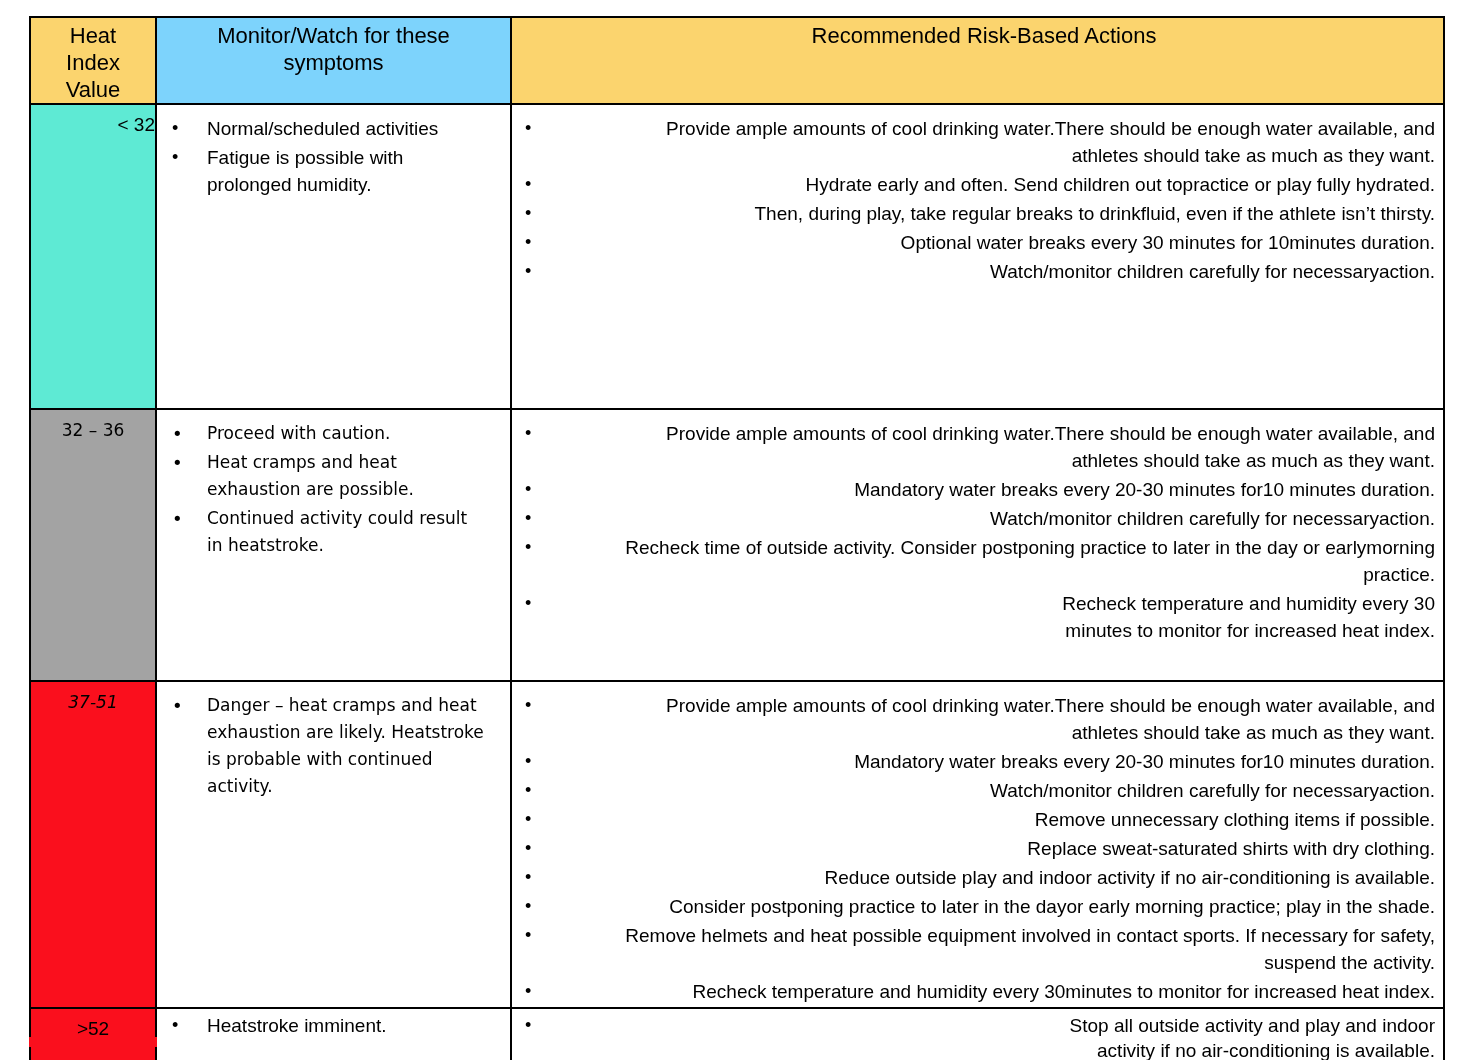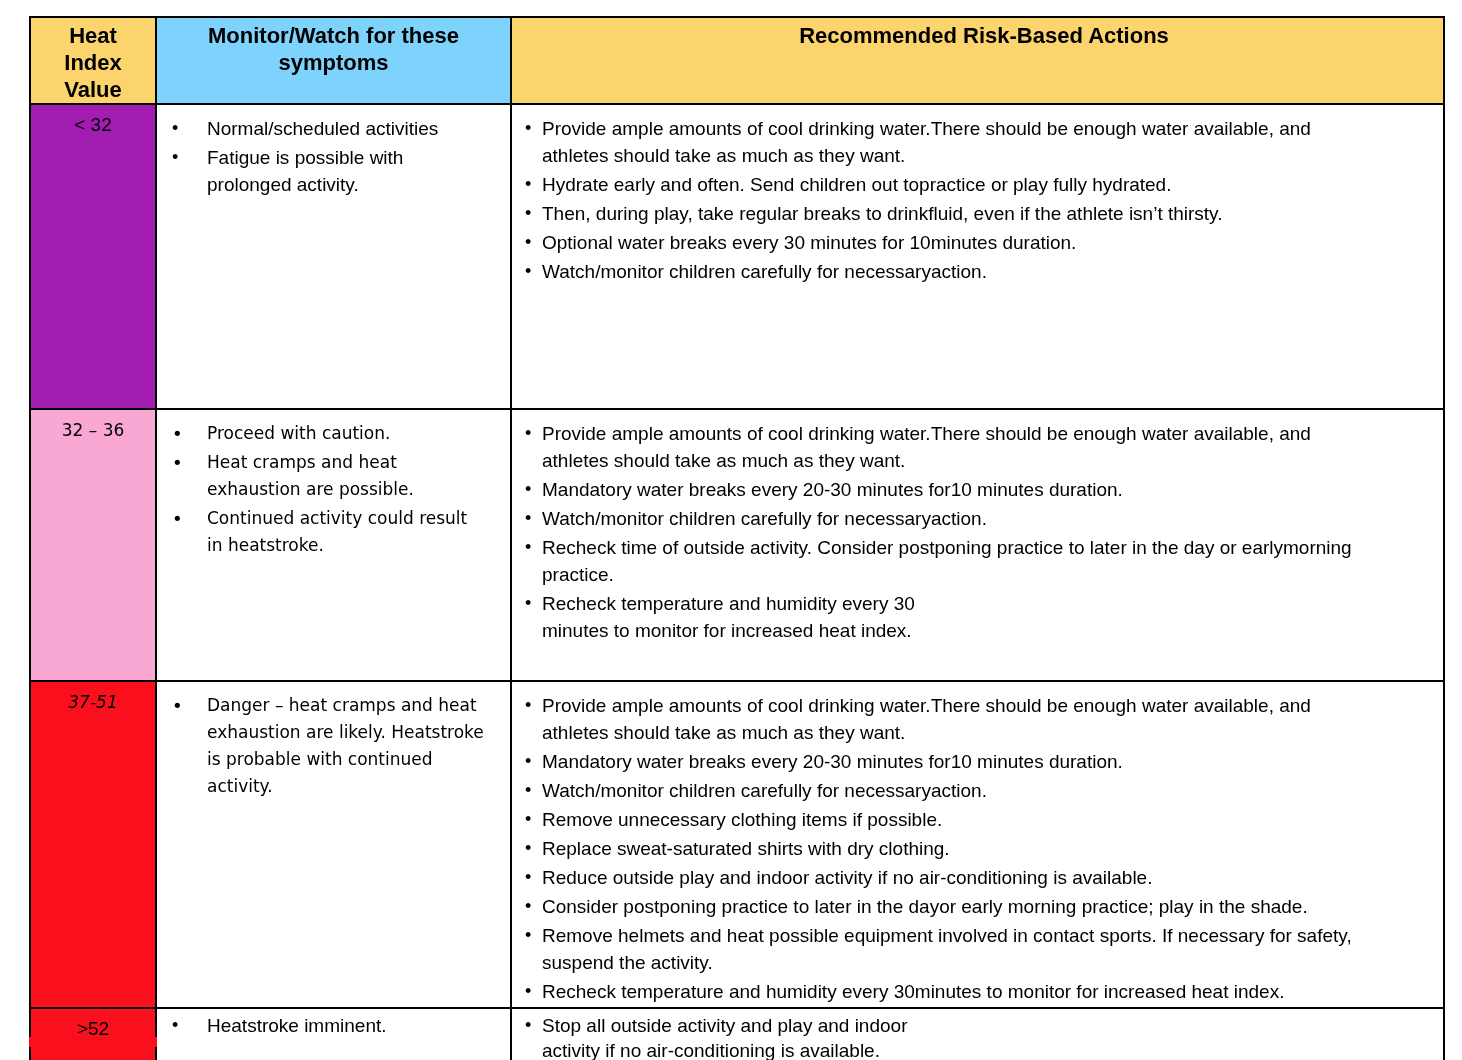--- a/index.html
+++ b/index.html
@@ -22,21 +22,21 @@
     table-layout: fixed;
     width: 1414px;
   }
   th, td {
     border: 2px solid #000000;
     vertical-align: top;
     padding: 0;
     overflow: hidden;
   }
   th {
-    font-weight: bold;
+    font-weight: normal;
     font-size: 22px;
     line-height: 27px;
     text-align: center;
     padding-top: 4px;
     white-space: pre-line;
   }
   td.value-cell {
     text-align: center;
     font-size: 19px;
     line-height: 24px;
@@ -54,21 +54,21 @@
     list-style: none;
   }
   ul.bullets li {
     position: relative;
     font-size: 19px;
     line-height: 27px;
     margin: 0 0 2px 0;
     white-space: pre-line;
   }
   td.symptoms-cell li { padding-left: 50px; }
-  td.actions-cell  li { padding-left: 30px; }
+  td.actions-cell  li { padding-left: 30px; text-align: right; }
   ul.bullets li::before {
     content: "\2022";
     position: absolute;
     top: 0;
     font-size: 18px;
   }
   td.symptoms-cell li::before { left: 15px; }
   td.actions-cell  li::before { left: 13px; }
   
   tr.wide td.symptoms-cell li,
@@ -102,41 +102,41 @@
         <th style="background-color: rgb(251, 212, 110);">Heat
 Index
 Value</th>
         <th style="background-color: #7dd3fc;">Monitor/Watch for these
 symptoms</th>
         <th style="background-color: rgb(251, 212, 110); padding-left: 13px;">Recommended Risk-Based Actions</th>
       </tr>
     </thead>
     <tbody>
         <tr style="height: 305px;">
-          <td class="value-cell" style="background-color: #a21caf;">&lt; 32</td>
+          <td class="value-cell" style="background-color: #5eead4; text-align: right;">&lt; 32</td>
           <td class="symptoms-cell">
             <ul class="bullets">
               <li>Normal/scheduled activities</li>
               <li>Fatigue is possible with
-prolonged activity.</li>
+prolonged humidity.</li>
             </ul>
           </td>
           <td class="actions-cell">
             <ul class="bullets">
               <li>Provide ample amounts of cool drinking water.There should be enough water available, and
 athletes should take as much as they want.</li>
               <li>Hydrate early and often. Send children out topractice or play fully hydrated.</li>
               <li>Then, during play, take regular breaks to drinkfluid, even if the athlete isn’t thirsty.</li>
               <li>Optional water breaks every 30 minutes for 10minutes duration.</li>
               <li>Watch/monitor children carefully for necessaryaction.</li>
             </ul>
           </td>
         </tr>
         <tr class="wide" style="height: 272px;">
-          <td class="value-cell" style="background-color: #f9a8d4;">32 – 36</td>
+          <td class="value-cell" style="background-color: #a3a3a3;">32 – 36</td>
           <td class="symptoms-cell">
             <ul class="bullets">
               <li>Proceed with caution.</li>
               <li>Heat cramps and heat
 exhaustion are possible.</li>
               <li>Continued activity could result
 in heatstroke.</li>
             </ul>
           </td>
           <td class="actions-cell">

